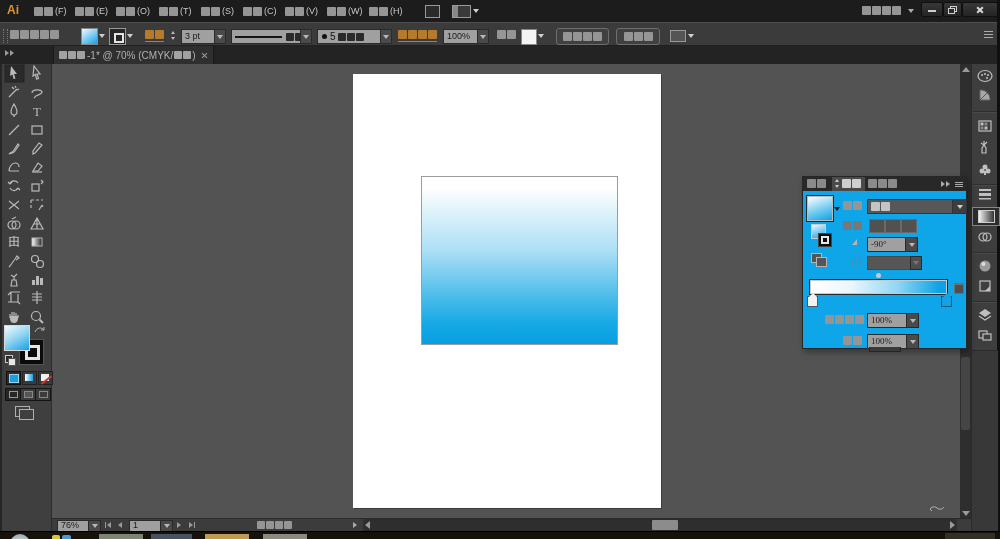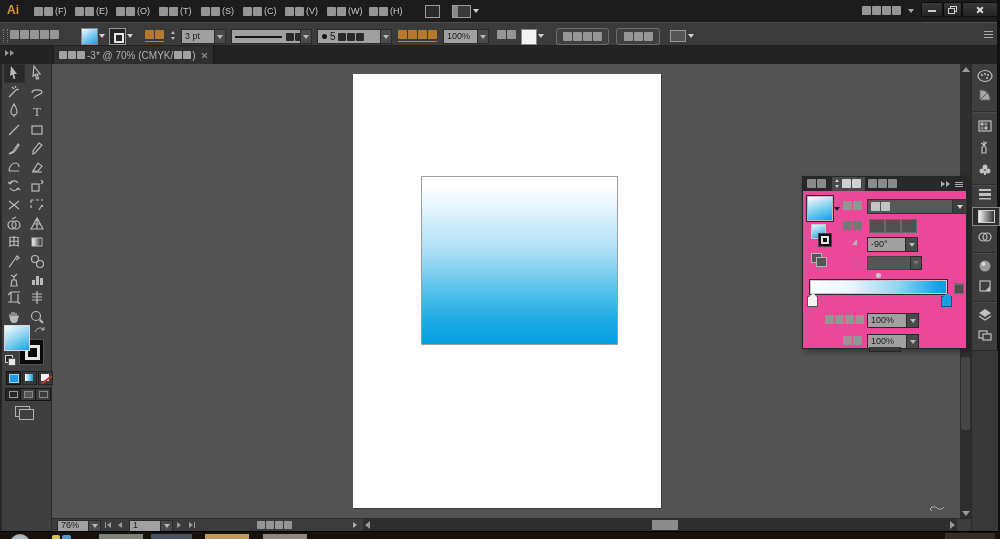--- a/index.html
+++ b/index.html
@@ -181,21 +181,21 @@
 <div class="abs" style="left:984px;top:31px;width:9px;height:1px;background:#aaa;box-shadow:0 3px 0 #aaa,0 6px 0 #aaa;"></div>
 
 <div class="abs" style="left:0;top:46px;width:1000px;height:18px;background:#232323;"></div>
 <div class="abs" style="left:5px;top:50px;width:0;height:0;border-top:3px solid transparent;border-bottom:3px solid transparent;border-left:4px solid #9a9a9a;"></div>
 <div class="abs" style="left:10px;top:50px;width:0;height:0;border-top:3px solid transparent;border-bottom:3px solid transparent;border-left:4px solid #9a9a9a;"></div>
 <div class="abs" style="left:53px;top:46px;width:161px;height:18px;background:#2f2f2f;border-left:1px solid #191919;border-right:1px solid #191919;box-sizing:border-box;">
   <div class="row" style="height:18px;padding-left:5px;color:#b0b0b0;font-size:10px;white-space:nowrap;">
     <span class="z" style="width:8px;height:8px;background:#a2a2a2;margin-right:1px;"></span>
       <span class="z" style="width:8px;height:8px;background:#a2a2a2;margin-right:1px;"></span>
       <span class="z" style="width:8px;height:8px;background:#a2a2a2;margin-right:1px;"></span>
-    <span style="margin:0 1px;letter-spacing:0;">-3* @ 70% (CMYK/</span>
+    <span style="margin:0 1px;letter-spacing:0;">-1* @ 70% (CMYK/</span>
     <span class="z" style="width:8px;height:8px;background:#a2a2a2;margin-right:1px;"></span>
       <span class="z" style="width:8px;height:8px;background:#a2a2a2;margin-right:1px;"></span>
       <span>)</span>
     <span style="position:relative;display:inline-block;width:7px;height:7px;margin-left:5px;">
         <span style="position:absolute;left:0;top:3px;width:7px;height:1px;background:#9a9a9a;transform:rotate(45deg);"></span>
         <span style="position:absolute;left:0;top:3px;width:7px;height:1px;background:#9a9a9a;transform:rotate(-45deg);"></span>
       </span>
   </div>
 </div>
 
@@ -403,21 +403,21 @@
     </svg>
     <div class="abs" style="left:978px;top:210px;width:15px;height:11px;background:linear-gradient(90deg,#f2f2f2,#333);border:1px solid #ccc;"></div>
     <div class="abs" style="left:973px;top:111px;width:24px;height:1px;background:#2e2e2e;box-shadow:0 1px 0 #4a4a4a;"></div>
     <div class="abs" style="left:973px;top:184px;width:24px;height:1px;background:#2e2e2e;box-shadow:0 1px 0 #4a4a4a;"></div>
     <div class="abs" style="left:973px;top:252px;width:24px;height:1px;background:#2e2e2e;box-shadow:0 1px 0 #4a4a4a;"></div>
     <div class="abs" style="left:973px;top:301px;width:24px;height:1px;background:#2e2e2e;box-shadow:0 1px 0 #4a4a4a;"></div>
     <div class="abs" style="left:972px;top:350px;width:26px;height:1px;background:#2a2a2a;"></div>
     <div class="abs" style="left:972px;top:351px;width:26px;height:180px;background:#383838;"></div>
   </div>
 
-<div class="abs" id="gpanel" style="left:802px;top:176px;width:165px;height:173px;background:#ec4899;border:1px solid #262626;box-sizing:border-box;box-shadow:2px 3px 6px rgba(0,0,0,.35);">
+<div class="abs" id="gpanel" style="left:802px;top:176px;width:165px;height:173px;background:#0ea5e9;border:1px solid #262626;box-sizing:border-box;box-shadow:2px 3px 6px rgba(0,0,0,.35);font-family:Liberation Serif, serif;">
 
   <div style="position:absolute;left:0;top:0;width:100%;height:14px;background:#282828;"></div>
   <div class="row" style="position:absolute;left:4px;top:2px;">
       <span class="z" style="width:9px;height:9px;background:#8a8a8a;"></span>
       <span class="z" style="width:9px;height:9px;background:#8a8a8a;"></span>
     </div>
   <div style="position:absolute;left:29px;top:0;width:33px;height:14px;background:#4a4a4a;"></div>
   <div class="row" style="position:absolute;left:32px;top:2px;">
       <span style="display:inline-block;position:relative;width:5px;height:9px;margin-right:2px;">
         <span style="position:absolute;left:0;top:0;width:0;height:0;border-left:2.5px solid transparent;border-right:2.5px solid transparent;border-bottom:3.5px solid #ccc;"></span>

